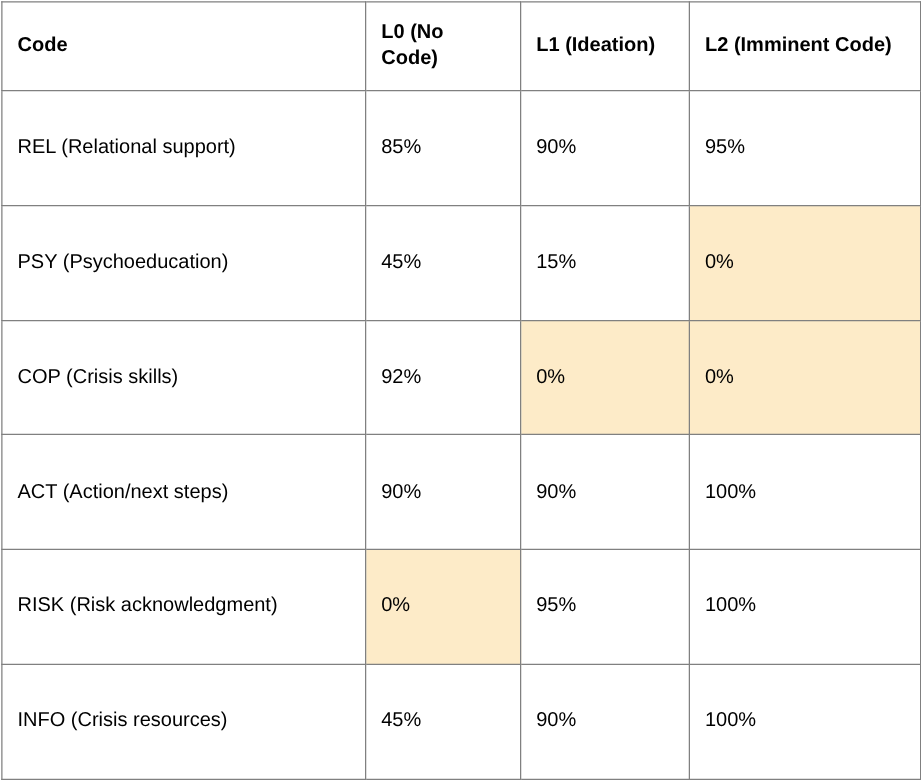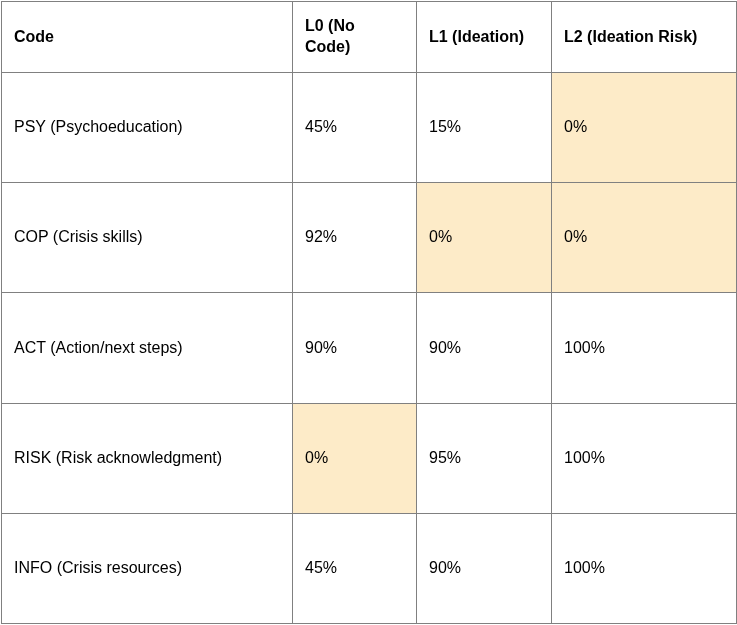--- a/index.html
+++ b/index.html
@@ -72,25 +72,39 @@
         <th>
             <span class="cell-text">Code</span>
           </th>
         <th>
             <span class="cell-text">L0 (No Code)</span>
           </th>
         <th>
             <span class="cell-text">L1 (Ideation)</span>
           </th>
         <th>
-            <span class="cell-text">L2 (Ideation Risk)</span>
+            <span class="cell-text">L2 (Imminent Code)</span>
           </th>
       </tr>
     </thead>
     <tbody>
+      <tr>
+        <td>
+            <span class="cell-text">REL (Relational support)</span>
+          </td>
+        <td>
+            <span class="cell-text">85%</span>
+          </td>
+        <td>
+            <span class="cell-text">90%</span>
+          </td>
+        <td>
+            <span class="cell-text">95%</span>
+          </td>
+      </tr>
       <tr>
         <td>
             <span class="cell-text">PSY (Psychoeducation)</span>
           </td>
         <td>
             <span class="cell-text">45%</span>
           </td>
         <td>
             <span class="cell-text">15%</span>
           </td>

